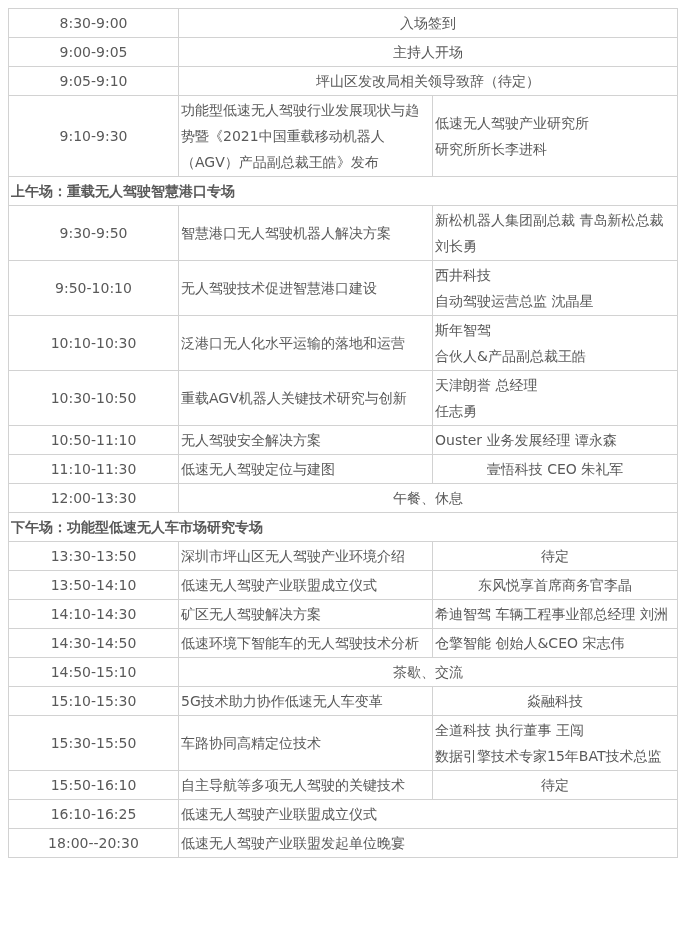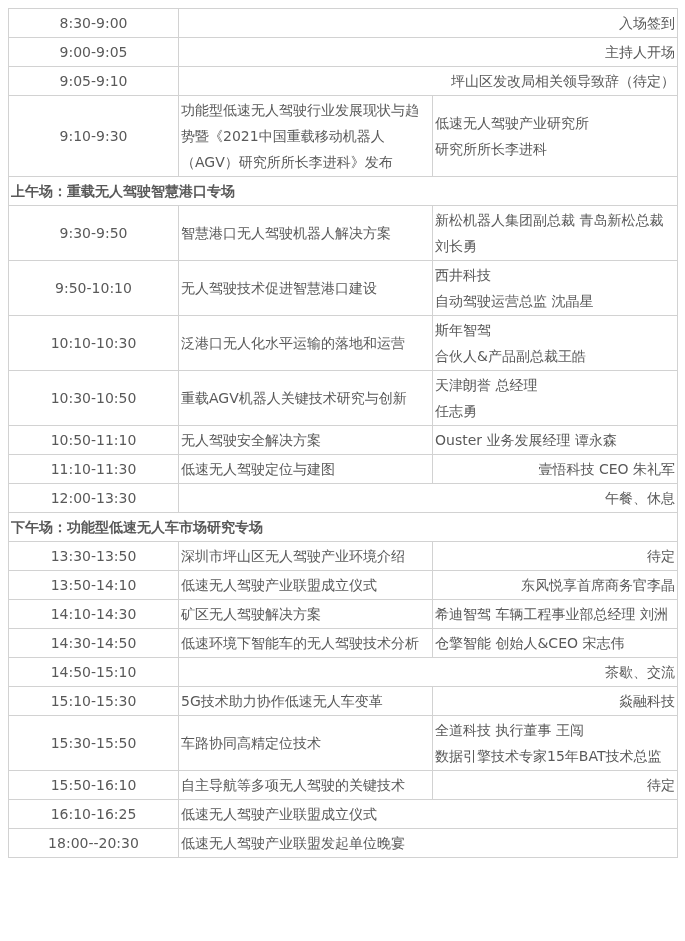--- a/index.html
+++ b/index.html
@@ -34,21 +34,21 @@
     overflow-wrap: break-word;
   }
   td.time-cell {
     text-align: center;
   }
   td.section-cell {
     font-weight: bold;
     color: var(--section-text, #3d3d3d);
     text-align: left;
   }
-  td.align-center { text-align: right; }
+  td.align-center { text-align: center; }
   td.align-left   { text-align: left; }
   td.valign-top   { vertical-align: top; }
 </style>
 </head>
 <body style="background: rgb(255, 255, 255);">
 
 <div class="schedule-wrap">
   <table class="schedule">
     <colgroup>
       <col style="width: 170px;">
@@ -63,21 +63,21 @@
         <tr>
           <td class="time-cell">9:00-9:05</td>
           <td colspan="2" class="event-cell align-center">主持人开场</td>
         </tr>
         <tr>
           <td class="time-cell">9:05-9:10</td>
           <td colspan="2" class="event-cell align-center">坪山区发改局相关领导致辞（待定）</td>
         </tr>
         <tr>
           <td class="time-cell">9:10-9:30</td>
-          <td class="topic-cell align-left">功能型低速无人驾驶行业发展现状与趋势暨《2021中国重载移动机器人（AGV）研究所所长李进科》发布</td>
+          <td class="topic-cell align-left">功能型低速无人驾驶行业发展现状与趋势暨《2021中国重载移动机器人（AGV）产品副总裁王皓》发布</td>
           <td class="speaker-cell align-left valign-top">低速无人驾驶产业研究所
 研究所所长李进科</td>
         </tr>
         <tr>
           <td colspan="3" class="section-cell">上午场：重载无人驾驶智慧港口专场</td>
         </tr>
         <tr>
           <td class="time-cell">9:30-9:50</td>
           <td class="topic-cell align-left">智慧港口无人驾驶机器人解决方案</td>
           <td class="speaker-cell align-left">新松机器人集团副总裁 青岛新松总裁  刘长勇</td>

